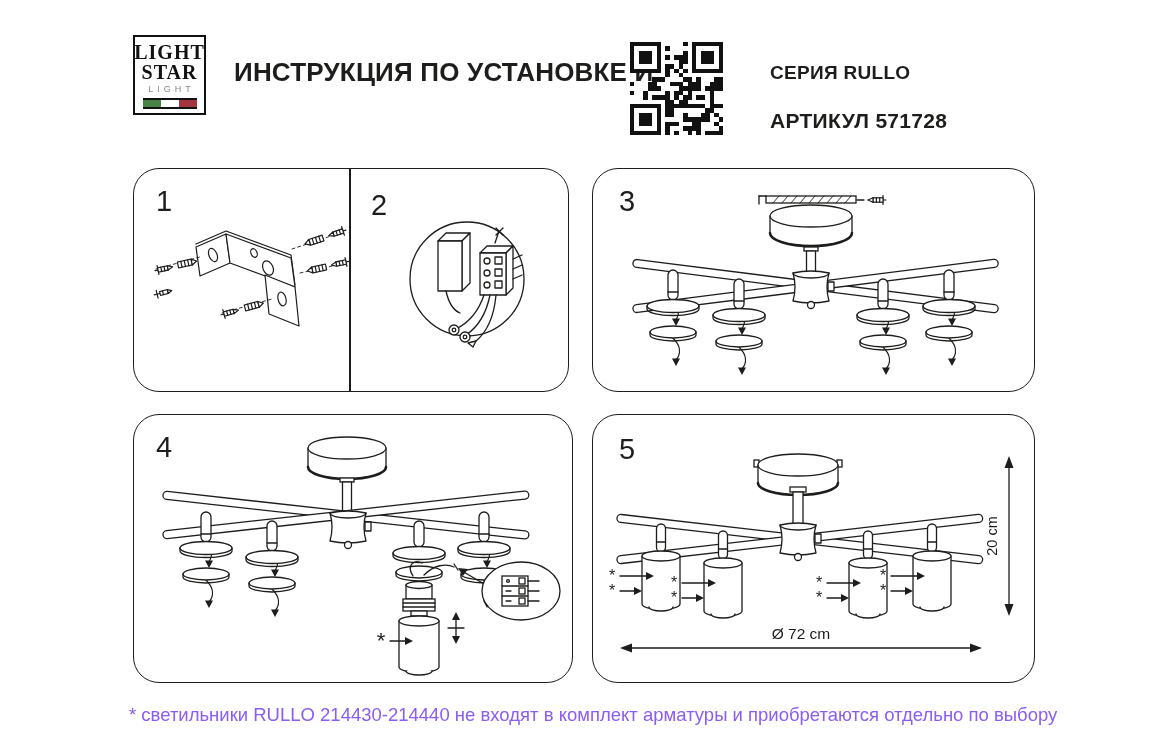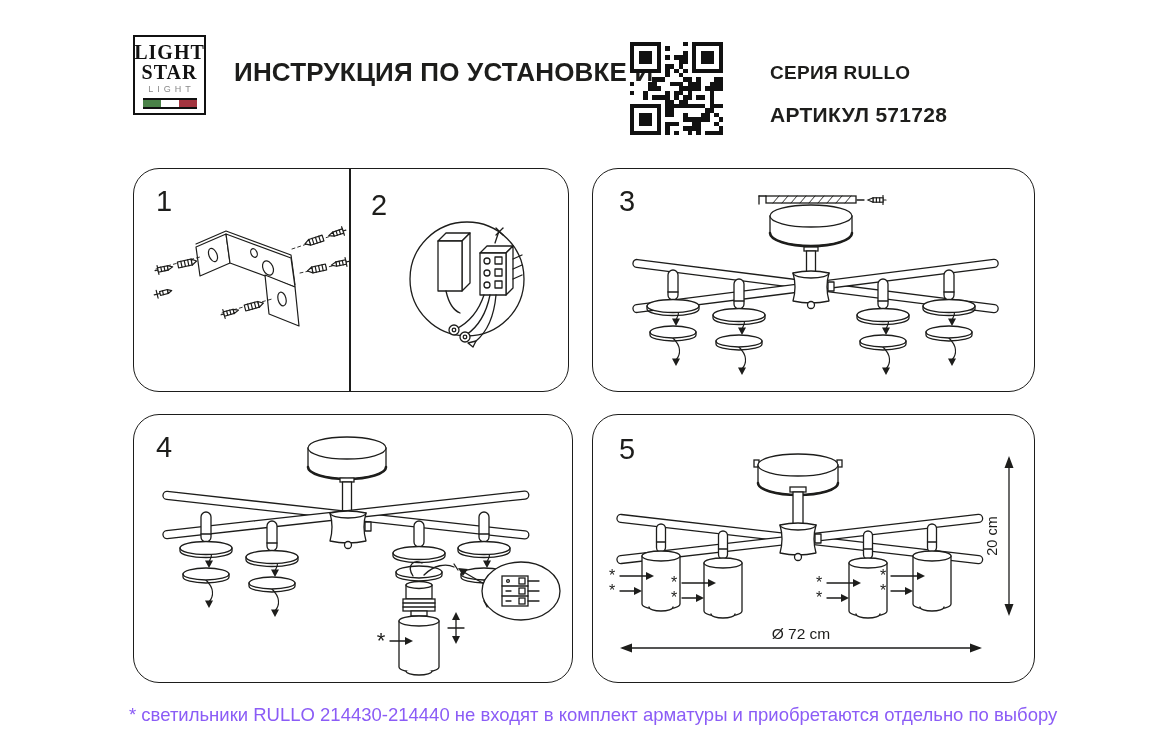--- a/index.html
+++ b/index.html
@@ -11,21 +11,21 @@
   .logo-word{font-family:"Liberation Serif",serif;font-weight:bold;font-size:20px;line-height:20px;
              letter-spacing:1px;color:#111;}
   .logo-group{font-size:9px;letter-spacing:4px;color:#8a8a8a;margin-top:2px;margin-left:4px;}
   .logo-flag{width:54px;height:7px;margin-top:4px;border-top:2px solid #111;border-bottom:2px solid #111;
              background:linear-gradient(to right,#4a8248 0 33%,#ffffff 33% 66%,#a33540 66%);}
   #title{position:absolute;left:234px;top:57px;font-size:26px;font-weight:bold;line-height:31px;
          letter-spacing:.2px;color:#1d1d1b;}
   #qr{position:absolute;left:630px;top:42px;width:93px;height:93px;}
   #series-block{position:absolute;left:770px;top:62px;width:250px;text-align:left;}
   #series-label{font-size:19px;font-weight:bold;letter-spacing:.3px;}
-  #article-label{font-size:21px;font-weight:bold;margin-top:19px;letter-spacing:.3px;}
+  #article-label{font-size:21px;font-weight:bold;margin-top:25px;letter-spacing:.3px;}
   
   .panel{position:absolute;border:1.6px solid #1d1d1b;border-radius:26px;box-sizing:border-box;background:#fff;}
   #panel12{left:133px;top:168px;width:436px;height:224px;}
   #panel3 {left:592px;top:168px;width:443px;height:224px;}
   #panel4 {left:133px;top:414px;width:440px;height:269px;}
   #panel5 {left:592px;top:414px;width:443px;height:269px;}
   .divider{position:absolute;left:215px;top:0;bottom:0;width:1.6px;background:#1d1d1b;}
   .num{position:absolute;font-size:29px;color:#1d1d1b;}
   svg.art{position:absolute;display:block;}
   svg text{font-family:"Liberation Sans",sans-serif;fill:#1d1d1b;}

